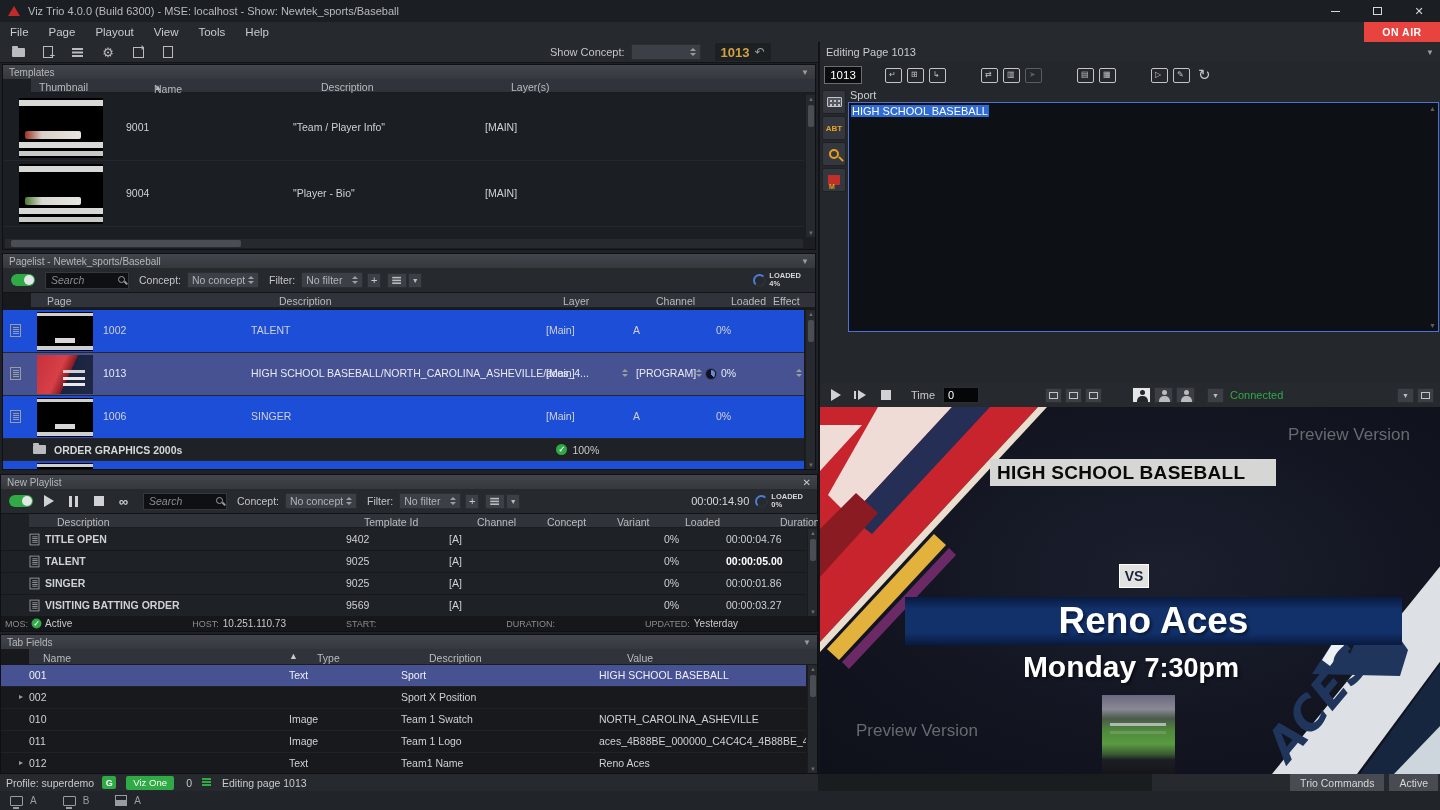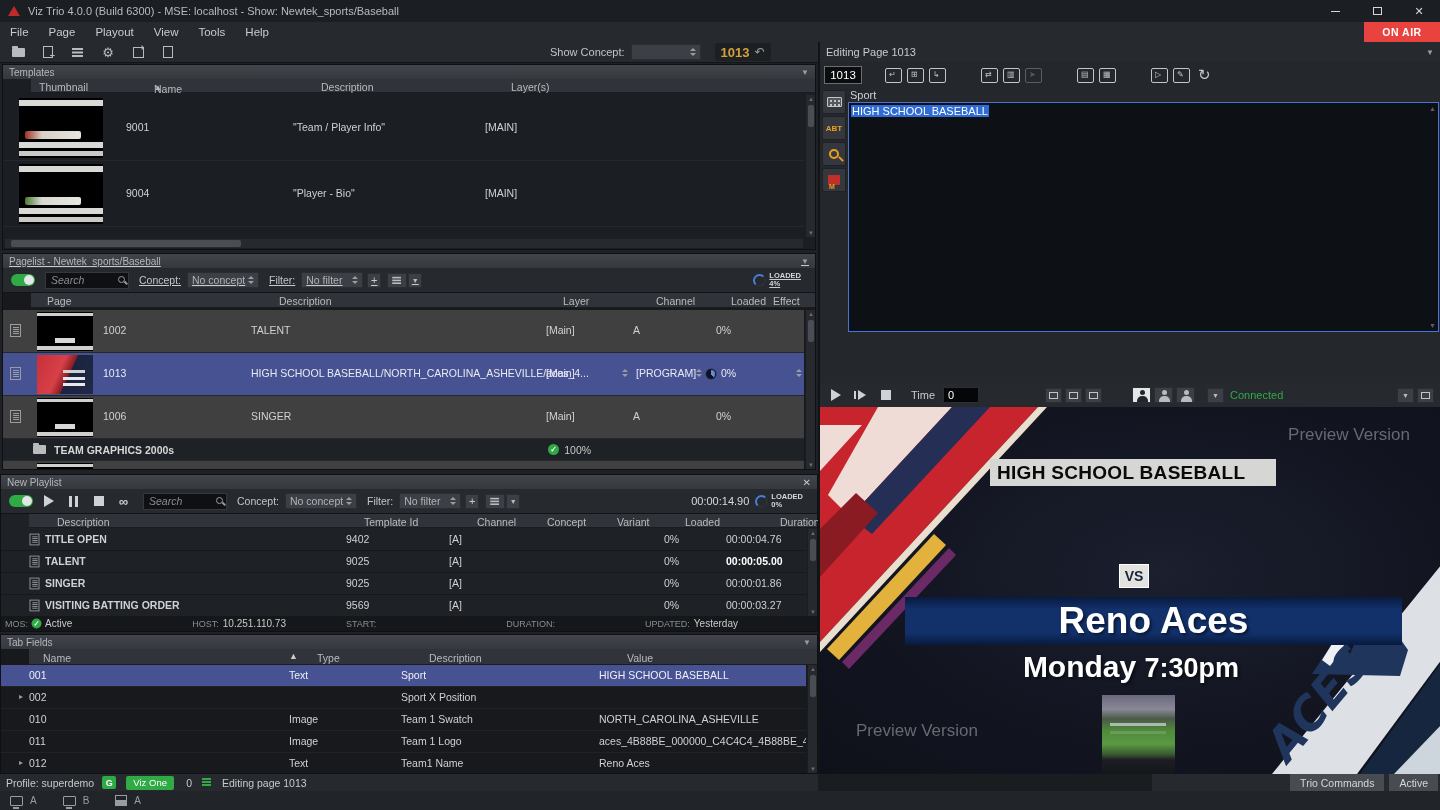--- a/index.html
+++ b/index.html
@@ -59,39 +59,39 @@
   .thumb-t .bar-top { position:absolute; left:0; top:2px; width:100%; height:6px; background:#d8d8d6; }
   .thumb-t .bar-b1 { position:absolute; left:0; bottom:10px; width:100%; height:6px; background:#d8d8d6; }
   .thumb-t .bar-b2 { position:absolute; left:0; bottom:2px; width:100%; height:5px; background:#c8c8c6; }
   .thumb-t .l3 { position:absolute; left:6px; bottom:19px; width:56px; height:8px; border-radius:2px; }
   .l3.red { background:linear-gradient(90deg,#a03020,#d8d0c8 30%,#e8e4de); }
   .l3.grn { background:linear-gradient(90deg,#4a7a30,#d8d8d0 30%,#e8e8e2); }
   .hsb { position:absolute; left:2px; bottom:1px; height:9px; background:#26292e; }
   .hsb .hthumb { position:absolute; left:6px; top:1px; height:7px; width:230px; background:#4a4e54; border-radius:2px; }
 
   
-  .pagelist { left:2px; top:253px; width:814px; height:217px; background:#17191d; border:1px solid #0e1013;text-decoration:underline; }
+  .pagelist { left:2px; top:253px; width:814px; height:217px; background:#17191d; border:1px solid #0e1013; }
   .ptoolbar { height:25px; background:#26292e; display:flex; align-items:center; border-bottom:1px solid #121418; }
   .tgl { width:24px; height:12px; border-radius:7px; background:#2faa44; position:relative; margin-left:8px; }
   .tgl::after { content:""; position:absolute; right:1px; top:1px; width:10px; height:10px; border-radius:50%; background:#e4e6e8; }
   .searchbox { margin-left:10px; position:relative; }
   .searchbox input { width:84px; height:17px; background:#0e1013; border:1px solid #34383e; color:#c8cacc; font-style:italic; font-size:10.5px; padding:0 16px 0 5px; font-family:"Liberation Sans",sans-serif; }
   .searchbox input::placeholder { color:#8a8d90; }
   .mag { position:absolute; right:4px; top:4px; width:7px; height:7px; border:1.5px solid #9a9da0; border-radius:50%; }
   .mag::after { content:""; position:absolute; left:5px; top:5px; width:4px; height:1.5px; background:#9a9da0; transform:rotate(45deg); }
   .flabel { margin-left:10px; color:#c3c5c8; font-size:10.5px; }
   .plus-btn { margin-left:4px; width:14px; height:15px; background:#3c4046; color:#c8cacc; display:flex; align-items:center; justify-content:center; font-size:11px; border:1px solid #2a2d31; }
   .viewbtn { margin-left:6px; width:20px; height:15px; background:#3c4046; border:1px solid #2a2d31; display:flex; align-items:center; justify-content:center; }
   .viewbtn .list-ic { transform:scale(.8); }
   .viewbtn.dd2 { width:14px; margin-left:1px; }
   .viewbtn.dd2::after { content:"▼"; font-size:7px; color:#b9bbbe; }
   .loadring { margin-left:auto; margin-right:14px; display:flex; align-items:center; gap:3px; }
   .ring { width:13px; height:13px; border-radius:50%; border:2px solid #2a3138; border-top-color:#4a7fd6; border-left-color:#4a7fd6; }
   .loadtxt { font-size:7.5px; color:#d5d7d9; line-height:8px; font-weight:bold; text-align:left; }
-  .pl-row { position:absolute; left:0; width:802px; height:43px; border-bottom:1px solid #24272b; background:#404040; }
+  .pl-row { position:absolute; left:0; width:802px; height:43px; border-bottom:1px solid #24272b; background:#1d4ed8; }
   .pl-row.sel { background:#475293; }
   .doc-ic { width:11px; height:13px; border:1px solid #9a9da0; position:relative; background:transparent; }
   .doc-ic::before { content:""; position:absolute; left:2px; top:2px; width:6px; height:1px; background:#9a9da0; box-shadow:0 2px 0 #9a9da0, 0 4px 0 #9a9da0, 0 6px 0 #9a9da0; }
   .thumb-p { position:absolute; left:34px; top:2px; width:56px; height:39px; background:#000; }
   .thumb-p .tb { position:absolute; left:0; top:1px; width:100%; height:3px; background:#cfcfcd; }
   .thumb-p .bb { position:absolute; left:0; bottom:1px; width:100%; height:4px; background:#cfcfcd; }
   .thumb-p .mini { position:absolute; left:18px; bottom:8px; width:20px; height:5px; background:#d8d8d6; }
   .thumb-p.red { background:linear-gradient(115deg,#c8303a 0%,#d84048 40%,#8a1b22 55%,#1a2440 56%,#202a48 100%); }
   .thumb-p.red .mini { left:26px; bottom:14px; width:22px; height:3px; background:#e8e8e8; box-shadow:0 6px 0 #e8e8e8, 0 -7px 0 #d0d0d0; }
   .cell { position:absolute; top:14px; font-size:10.5px; color:#cfd1d4; }
@@ -380,21 +380,21 @@
             <span class="bb"></span>
           </span>
         <span class="cell" style="left:100px;">1006</span>
         <span class="cell" style="left:248px;">SINGER</span>
         <span class="cell" style="left:543px;">[Main]</span>
         <span class="cell" style="left:630px;">A</span>
         <span class="cell" style="left:713px;">0%</span>
       </div>
       <div class="folder-row" style="top:129px;">
         <span class="folder-ic" style="margin-left:30px;"></span>
-        <span style="margin-left:8px; font-weight:bold; font-size:10.5px; color:#d5d7d9;">TEAM GRAPHICS 2000s</span>
+        <span style="margin-left:8px; font-weight:bold; font-size:10.5px; color:#d5d7d9;">ORDER GRAPHICS 2000s</span>
         <span class="chk" style="margin-left:374px;">✓</span>
         <span style="margin-left:5px; font-size:10.5px;">100%</span>
       </div>
       <div class="pl-row" style="top:151px; height:10px;">
         <span class="thumb-p" style="height:9px;">
             <span class="tb"></span>
           </span>
       </div>
     </div>
     <div class="vsb" style="right:0; top:56px; bottom:0;">

